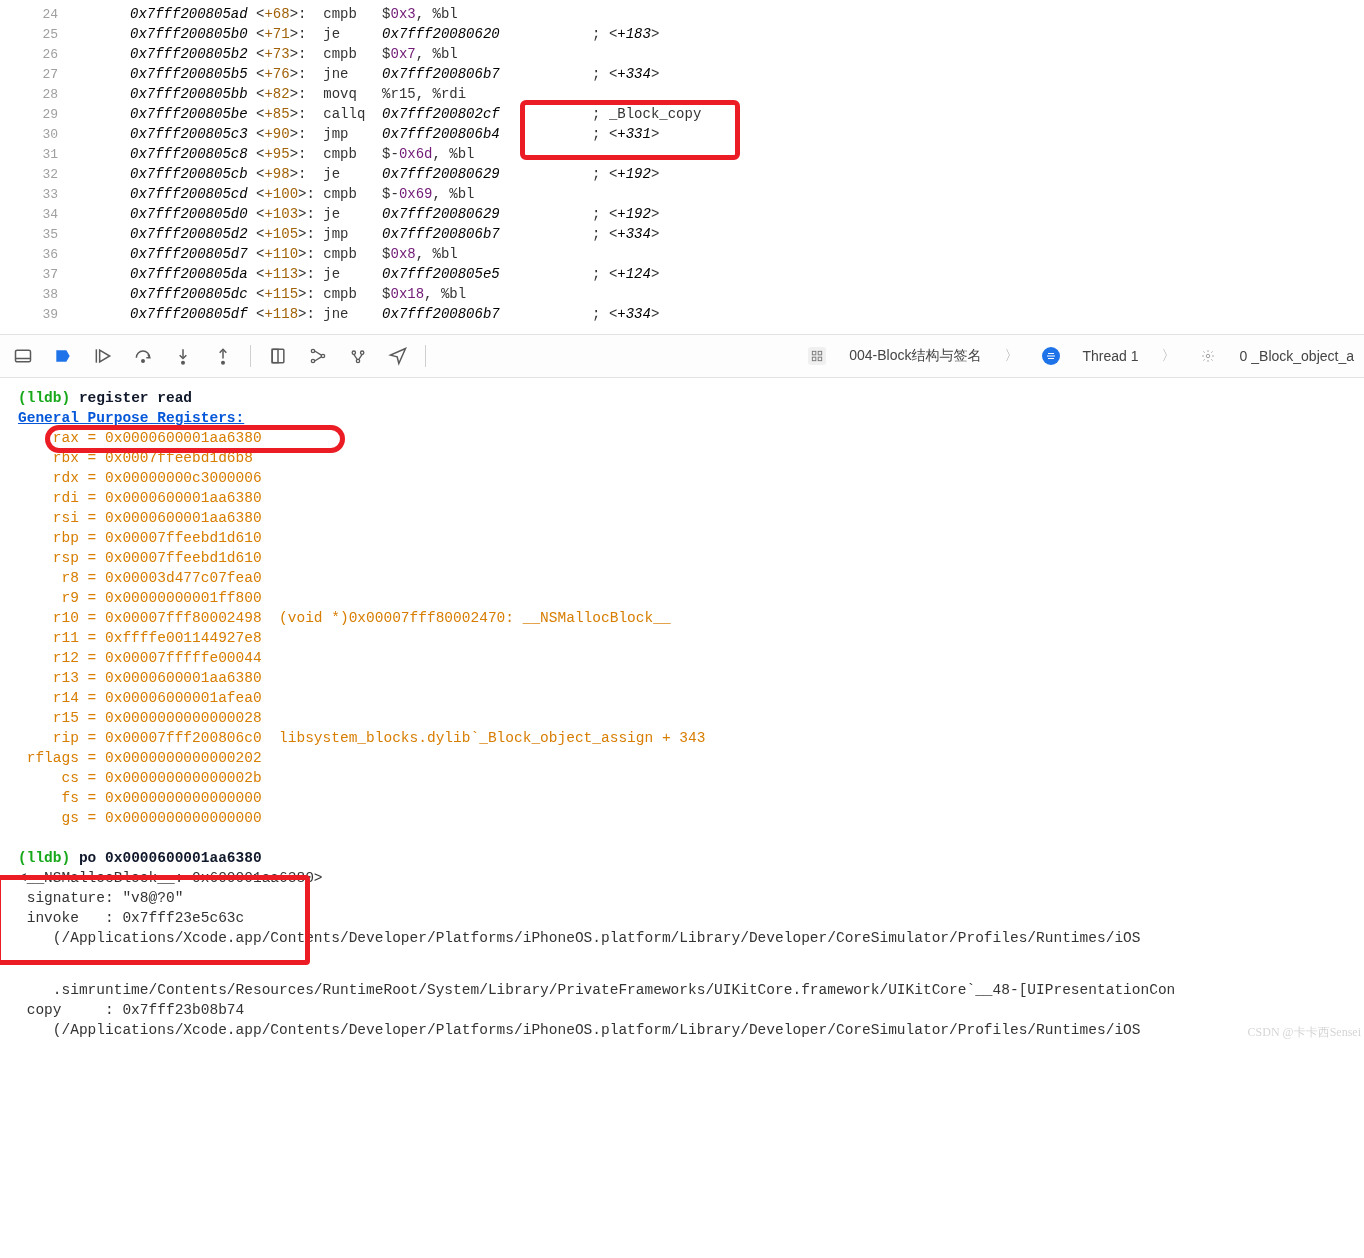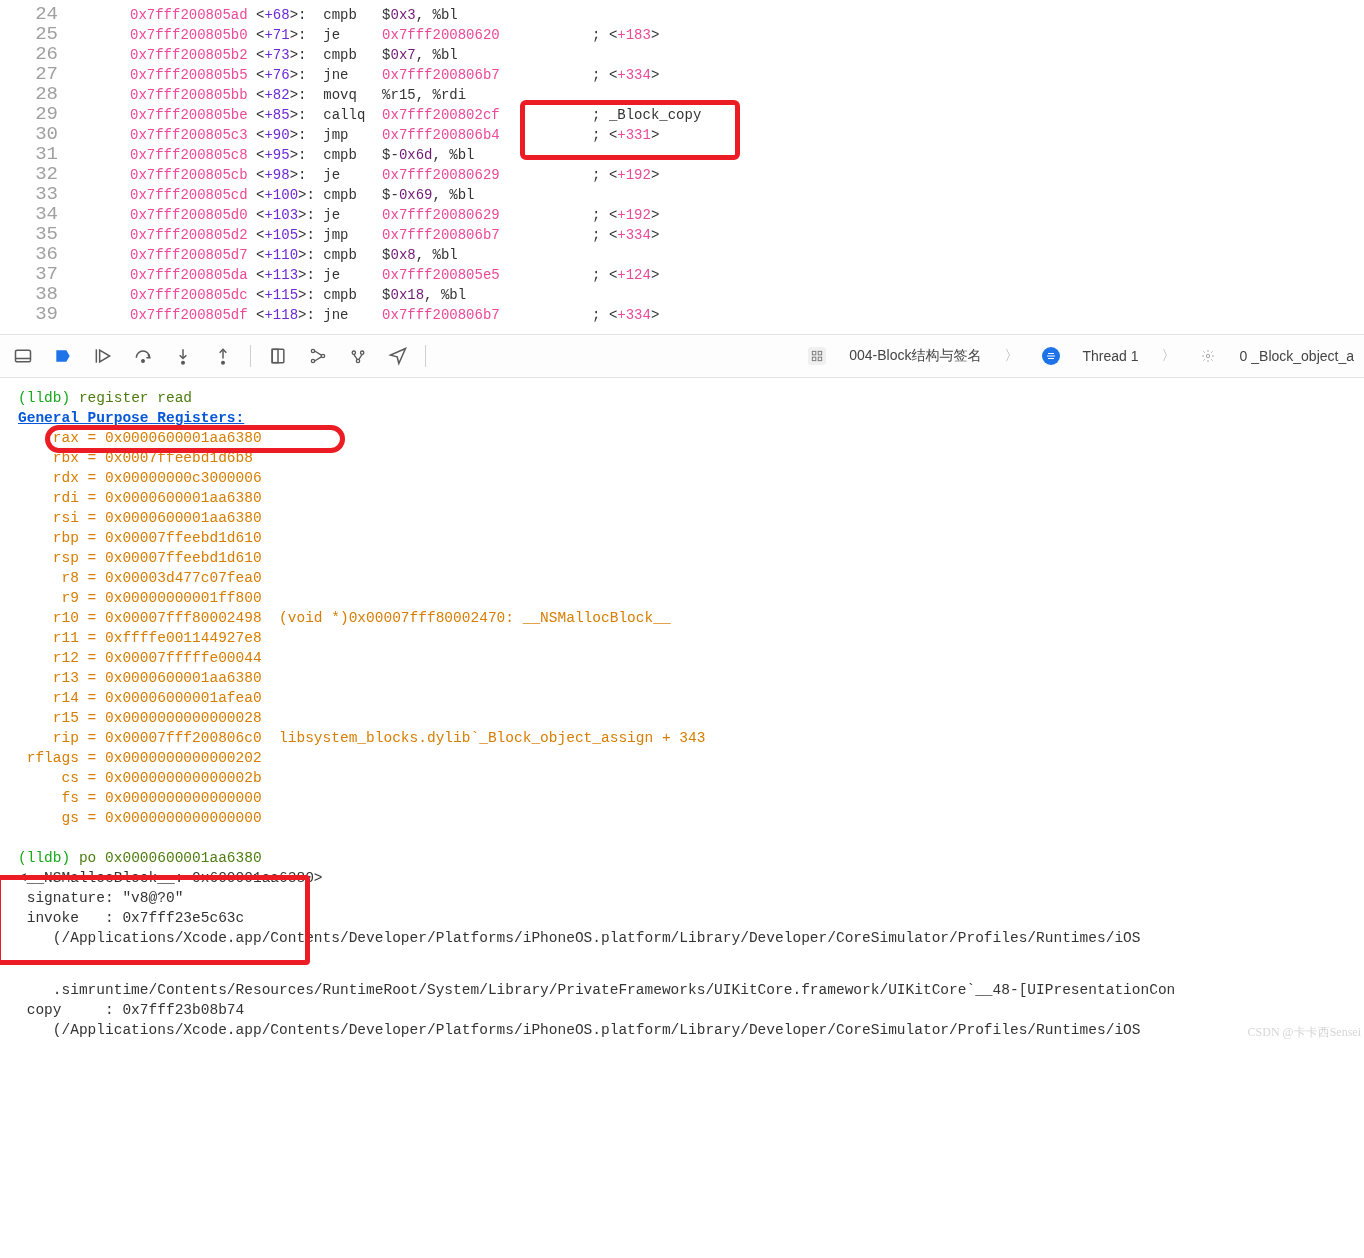--- a/index.html
+++ b/index.html
@@ -23,25 +23,25 @@
     height: 20px;
     line-height: 20px;
     white-space: pre;
   }
   .ln {
     width: 70px;
     text-align: right;
     color: #a0a0a0;
     padding-right: 12px;
     user-select: none;
-    font-size: 19px;
-  }
-  .addr { color: #ec4899; }
+    font-size: 13px;
+  }
+  .addr { color: #000000; font-style: italic; }
   .offb { color: #333; }
-  .off  { color: #6d28d9; }
+  .off  { color: #a16207; }
   .colon{ color: #333; }
   .mn   { color: #333; }
   .hex  { color: #701a75; }
   .txt  { color: #333; }
   .semi { color: #333; }
   .hlbox1 {
     position: absolute;
     border: 5px solid #ec1c24;
     border-radius: 6px;
     pointer-events: none;
@@ -82,22 +82,22 @@
   .bc-grid { background: #f0f0f0; color:#777; }
   .bc-thread { background: #1e73e8; color:#fff; border-radius: 50%; }
   .bc-gear { color:#999; }
   .chev { color:#aaa; }
   .console {
     padding: 10px 8px 8px 18px;
     font-size: 14.5px;
     line-height: 20px;
     position: relative;
   }
-  .lldb { color: #17a81a; font-weight: normal; }
-  .cmd  { color: #4d7c0f; font-weight: normal; }
+  .lldb { color: #17a81a; font-weight: bold; }
+  .cmd  { color: #0f172a; font-weight: bold; }
   .hdr  { color: #0457d9; font-weight: bold; text-decoration: underline; }
   .rline{ white-space: pre; color: #d77d00; }
   .watermark {
     position: absolute;
     right: 3px; bottom: 6px;
     color: rgba(0,0,0,0.18);
     font-family: Liberation Serif, serif;
     font-size: 12px;
   }
   .red-oval {

